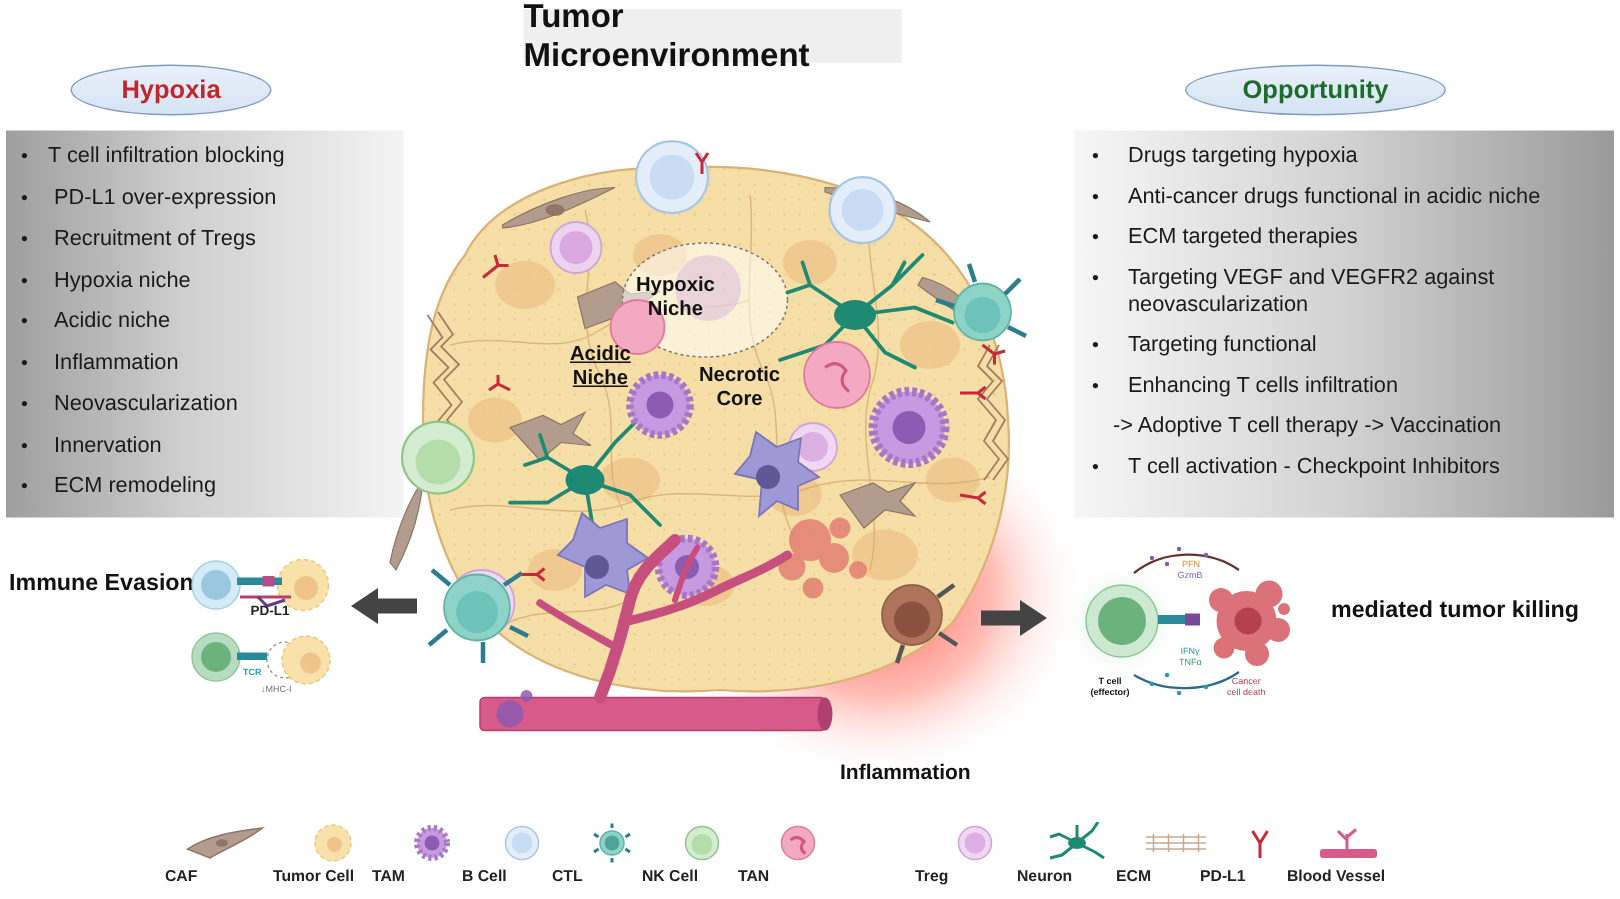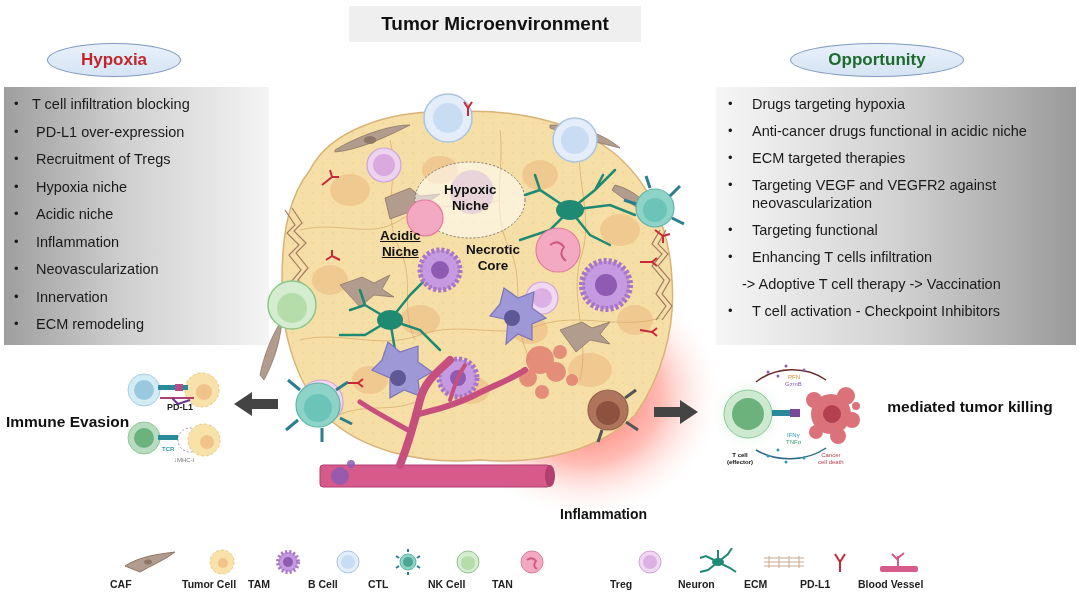--- a/index.html
+++ b/index.html
@@ -1,18 +1,18 @@
 <!DOCTYPE html>
 <html><head>
 <meta charset="utf-8">
 <style>
   html,body{margin:0;padding:0;background:#ffffff;}
   body{width:1080px;height:599px;position:relative;overflow:hidden;font-family:"Liberation Sans",sans-serif;color:#111;}
   .abs{position:absolute;}
-  .title-box{left:349px;top:6px;width:292px;height:36px;background:#efefef;display:flex;align-items:center;justify-content:center;font-weight:bold;font-size:19px;color:#111;}
+  .title-box{left:349px;top:6px;width:252px;height:36px;background:#efefef;display:flex;align-items:center;justify-content:center;font-weight:bold;font-size:22px;color:#111;}
   .oval{height:32px;border:1.5px solid #7f9bc0;border-radius:50%;background:linear-gradient(#e9f1fb,#d5e3f3);display:flex;align-items:center;justify-content:center;font-weight:bold;font-size:17px;}
   .oval.barrier{left:47px;top:43px;width:132px;color:#c0262c;}
   .oval.opp{left:790px;top:43px;width:172px;color:#1e6b2d;}
   .list-box{top:87px;height:258px;box-sizing:border-box;padding-top:8px;}
   .list-box.left{left:4px;width:265px;background:linear-gradient(90deg,#9e9e9e 0%,#cfcfcf 45%,#f4f4f4 100%);}
   .list-box.right{left:716px;width:360px;background:linear-gradient(90deg,#f6f6f6 0%,#d2d2d2 50%,#9a9a9a 100%);}
   .list-box ul{list-style:none;margin:0;padding:0;}
   .list-box li{position:relative;font-size:14.5px;color:#1a1a1a;line-height:18px;}
   .list-box.left li{padding-left:32px;height:27.5px;}
   .list-box.right li{padding-left:36px;margin-bottom:9px;}
@@ -245,42 +245,42 @@
     <ellipse cx="310" cy="396" rx="5" ry="11" fill="#b13f70"></ellipse>
     <path d="M160,385 C170,360 175,340 180,320 C185,300 200,290 210,280" stroke="#c74f7e" stroke-width="8" fill="none" stroke-linecap="round"></path>
     <path d="M175,335 C195,330 215,325 235,315 C255,305 270,300 285,290" stroke="#c74f7e" stroke-width="6" fill="none" stroke-linecap="round"></path>
     <path d="M168,350 C150,340 135,332 120,322" stroke="#c74f7e" stroke-width="5" fill="none" stroke-linecap="round"></path>
     <path d="M210,320 C215,305 218,295 225,285" stroke="#c74f7e" stroke-width="4" fill="none" stroke-linecap="round"></path>
     <circle cx="100" cy="396" r="9" fill="#8e5bb2" opacity="0.85"></circle>
     <circle cx="111" cy="384" r="4" fill="#8e5bb2" opacity="0.85"></circle>
   </g>
 </svg>
 
-<div class="abs tme-label" style="left:444px;top:182px;text-align:center;">
+<div class="abs tme-label" style="left:424px;top:182px;text-align:center;">
   <div>Hypoxic</div>
   <div>Niche</div>
 </div>
 <div class="abs tme-label" style="left:380px;top:228px;text-decoration:underline;">
   <div>Acidic</div>
   <div>Niche</div>
 </div>
 <div class="abs tme-label" style="left:466px;top:242px;">
   <div>Necrotic</div>
   <div>Core</div>
 </div>
 <div class="abs tme-label" style="left:560px;top:506px;font-size:14px;">Inflammation</div>
 
 <svg class="abs" style="left:232px;top:390px;" width="48" height="28">
   <polygon points="2,14 20,2 20,9 46,9 46,19 20,19 20,26" fill="#444"></polygon>
 </svg>
 <svg class="abs" style="left:652px;top:398px;" width="48" height="28">
   <polygon points="46,14 28,2 28,9 2,9 2,19 28,19 28,26" fill="#444"></polygon>
 </svg>
 
-<div class="abs side-label" style="left:6px;top:413px;">Immune Evasion</div>
+<div class="abs side-label" style="left:6px;top:380px;">Immune Evasion</div>
 <svg class="abs" style="left:122px;top:368px;" width="110" height="98">
   <circle cx="22" cy="22" r="16" fill="#d3ebf5" stroke="#a2d0e6"></circle>
   <circle cx="22" cy="22" r="10" fill="#9ac8df"></circle>
   <circle cx="80" cy="22" r="17" fill="#f8e2aa" stroke="#e8c87f" stroke-dasharray="3,2"></circle>
   <circle cx="82" cy="24" r="8" fill="#f0c38b"></circle>
   <rect x="36" y="17" width="30" height="5" fill="#2b8a9a"></rect>
   <rect x="53" y="16" width="8" height="7" fill="#b44d8a"></rect>
   <path d="M38,30 L72,30" stroke="#b13f70" stroke-width="2"></path>
   <path d="M50,30 L56,36 L68,32" stroke="#6a3a8e" stroke-width="2" fill="none"></path>
   <circle cx="22" cy="70" r="16" fill="#b8dcc0" stroke="#8ec79a"></circle>

